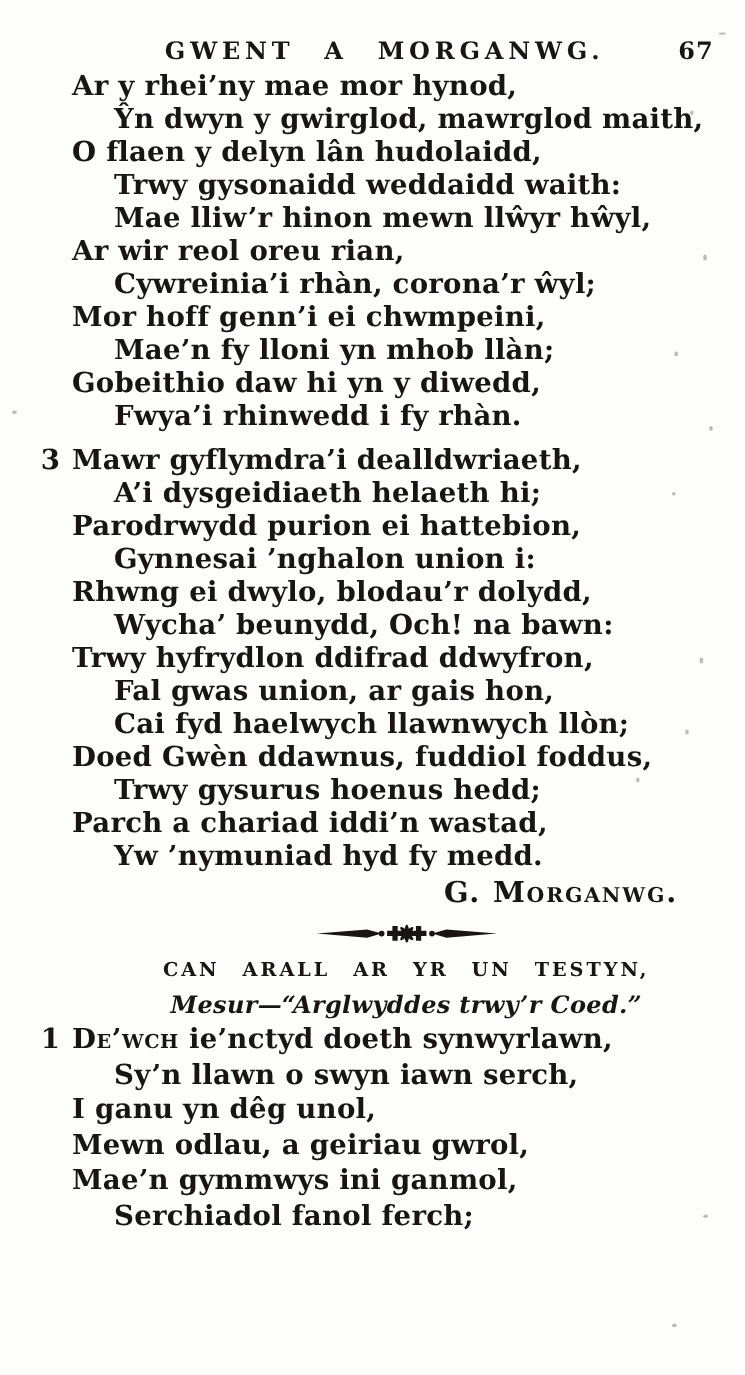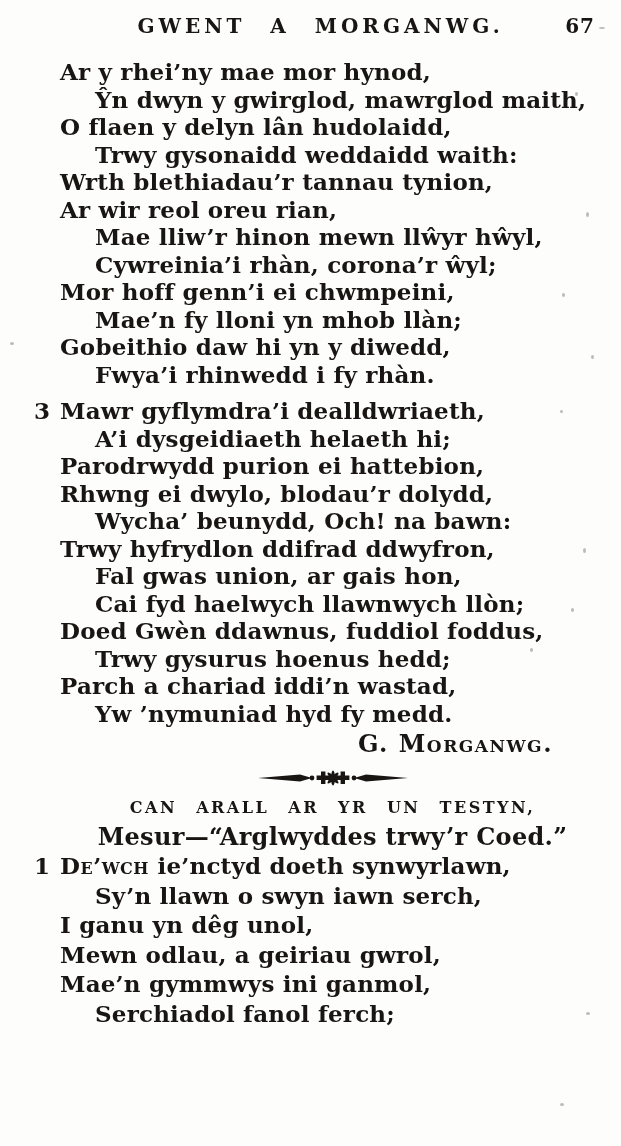--- a/index.html
+++ b/index.html
@@ -5,34 +5,34 @@
   html,body{margin:0;padding:0;}
   .page{
     position:relative;
     width:621px;height:1146px;
     background:#fdfdfb;
     color:#181512;
     font-family:"DejaVu Serif","Liberation Serif",serif;
     overflow:hidden;
   }
   .running-header{
-    position:absolute;top:14px;left:0;right:0;height:30px;padding-left:20px;
+    position:absolute;top:30px;left:0;right:0;height:30px;padding-left:20px;
   }
   .header-title{
     text-align:center;
     font-size:20px;font-weight:700;
     letter-spacing:4px;word-spacing:14px;
   }
   .page-number{
     position:absolute;right:26px;top:0;
     font-size:20px;font-weight:700;letter-spacing:1px;
   }
   .body-block{
     position:absolute;top:58px;left:0;right:0;
-    padding-left:60px;padding-right:16px;
+    padding-left:60px;padding-right:4px;
   }
   .line{
     position:relative;
     font-size:23px;font-weight:700;
     line-height:27.5px;
     white-space:nowrap;
     letter-spacing:0.2px;
   }
   .stanza-gap{height:9px;}
   .poem2 .line{line-height:29.5px;}
@@ -59,21 +59,22 @@
   .divider svg{display:inline-block;vertical-align:middle;}
   .song-title{
     text-align:center;
     font-size:16px;font-weight:700;
     letter-spacing:2.5px;word-spacing:11px;
     line-height:30px;
     margin-top:2px;
   }
   .song-measure{
     text-align:center;
-    font-size:24px;font-weight:700;
+    font-style:italic;
+    font-size:20px;font-weight:700;
     line-height:28px;
     letter-spacing:0.3px;
   }
   .speck{
     position:absolute;border-radius:50%;
     background:#8a8larger578;background:#8a8578;
     opacity:.55;
   }
 </style>
 </head>
@@ -87,34 +88,34 @@
   </div>
 
   <div class="body-block">
 
     <div class="poem1">
       <div>
           <div class="line">Ar y rhei’ny mae mor hynod,</div>
           <div class="line indent">Ŷn dwyn y gwirglod, mawrglod maith,</div>
           <div class="line">O flaen y delyn lân hudolaidd,</div>
           <div class="line indent">Trwy gysonaidd weddaidd waith:</div>
-          <div class="line">Wrth blethiadau’r tannau tynion,</div>
+          <div class="line indent">Mae lliw’r hinon mewn llŵyr hŵyl,</div>
           <div class="line">Ar wir reol oreu rian,</div>
-          <div class="line indent">Mae lliw’r hinon mewn llŵyr hŵyl,</div>
           <div class="line indent">Cywreinia’i rhàn, corona’r ŵyl;</div>
           <div class="line">Mor hoff genn’i ei chwmpeini,</div>
           <div class="line indent">Mae’n fy lloni yn mhob llàn;</div>
           <div class="line">Gobeithio daw hi yn y diwedd,</div>
           <div class="line indent">Fwya’i rhinwedd i fy rhàn.</div>
         </div>
       <div class="stanza-gap"></div>
       <div>
           <div class="line"><span class="stanza-num">3</span>Mawr gyflymdra’i dealldwriaeth,</div>
           <div class="line indent">A’i dysgeidiaeth helaeth hi;</div>
           <div class="line">Parodrwydd purion ei hattebion,</div>
+          <div class="line indent">Gynnesai ’nghalon union i:</div>
           <div class="line">Rhwng ei dwylo, blodau’r dolydd,</div>
           <div class="line indent">Wycha’ beunydd, Och! na bawn:</div>
           <div class="line">Trwy hyfrydlon ddifrad ddwyfron,</div>
           <div class="line indent">Fal gwas union, ar gais hon,</div>
           <div class="line indent">Cai fyd haelwych llawnwych llòn;</div>
           <div class="line">Doed Gwèn ddawnus, fuddiol foddus,</div>
           <div class="line indent">Trwy gysurus hoenus hedd;</div>
           <div class="line">Parch a chariad iddi’n wastad,</div>
           <div class="line indent">Yw ’nymuniad hyd fy medd.</div>
         </div>

